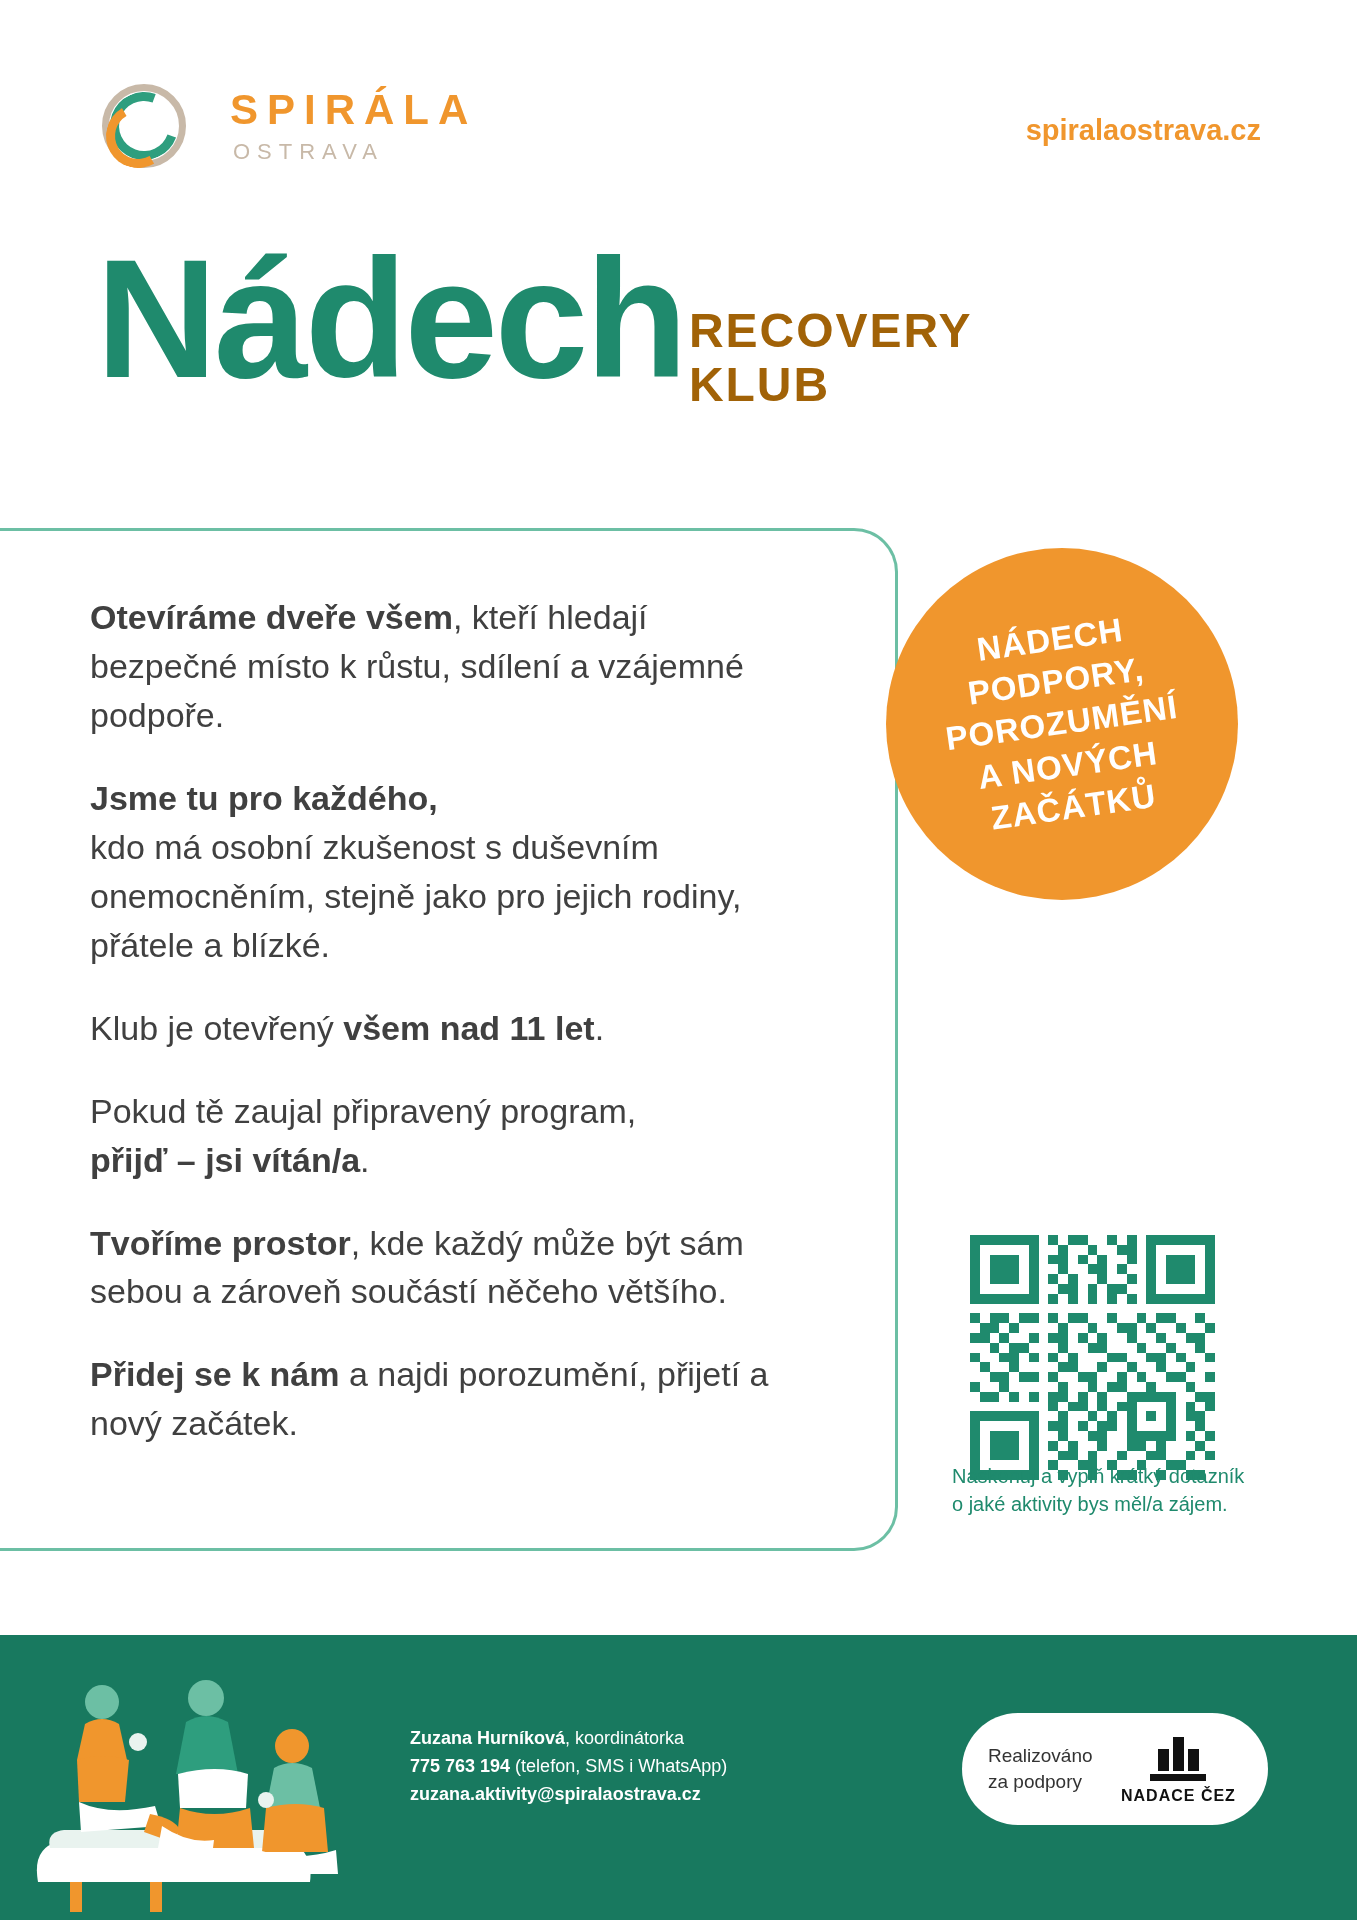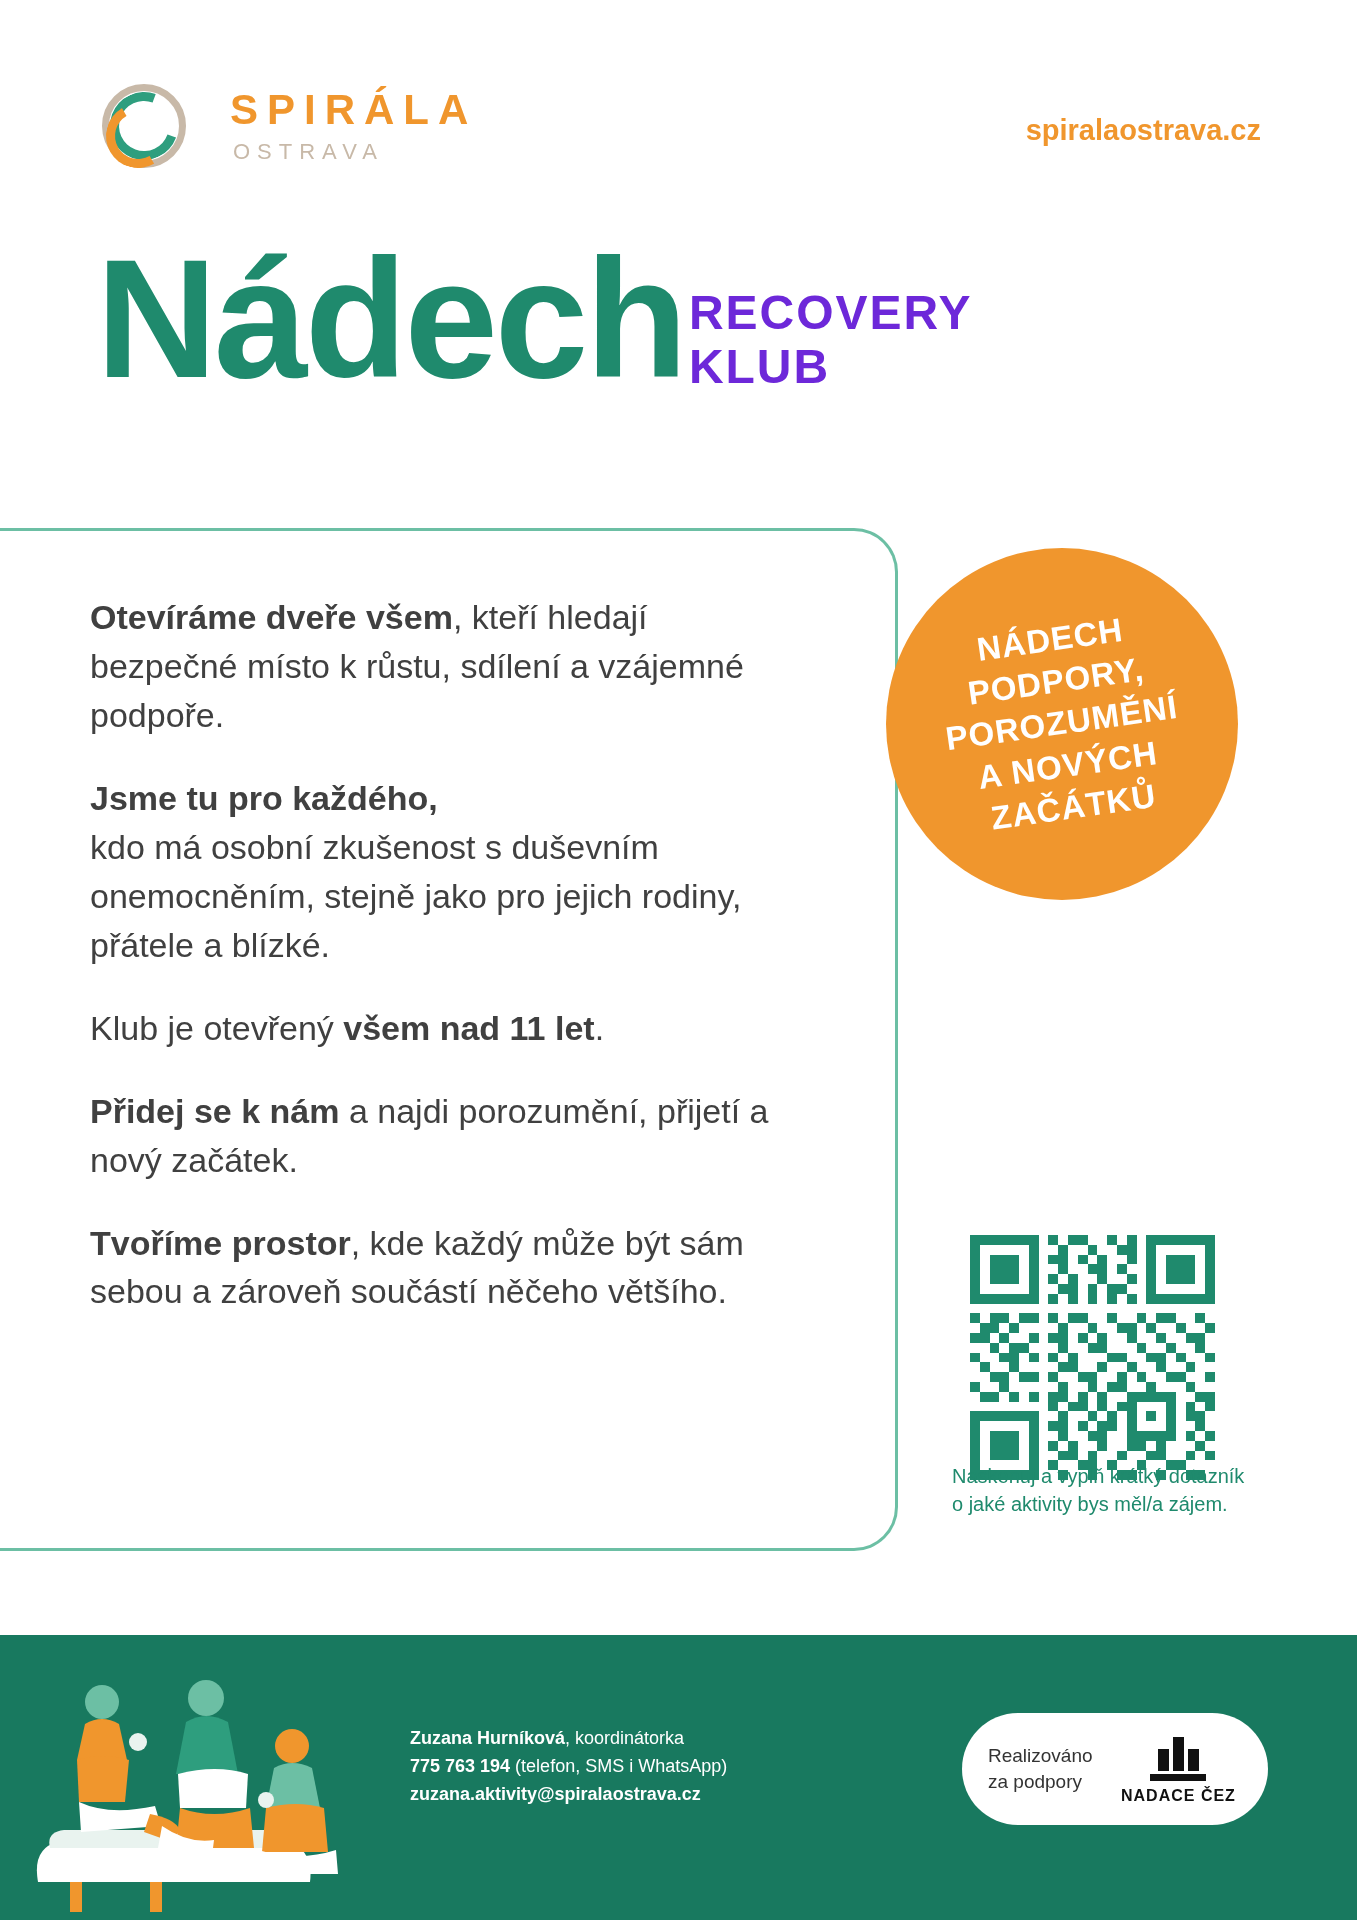--- a/index.html
+++ b/index.html
@@ -105,26 +105,26 @@
   }
   .title-main {
     font-size: 168px;
     font-weight: bold;
     color: #1f8a6d;
     line-height: 0.95;
     letter-spacing: -3px;
   }
   .title-side {
     margin-left: 4px;
-    margin-top: 46px;
+    margin-top: 64px;
     line-height: 1.12;
     font-size: 48px;
     font-weight: bold;
     letter-spacing: 2px;
-    color: #6d28d9;
+    color: #a16207;
   }
 
   
   .card {
     position: absolute;
     left: -8px;
     top: 528px;
     width: 906px;
     height: 1023px;
     border: 3px solid #6cbfa4;
@@ -302,24 +302,28 @@
       <b>Otevíráme dveře všem</b><span>, kteří hledají bezpečné místo k růstu, sdílení a vzájemné podpoře.</span>
     </p>
     <p>
       <b>Jsme tu pro každého,</b><br>
       <span>kdo má osobní zkušenost s duševním onemocněním, stejně jako pro jejich rodiny, přátele a blízké.</span>
     </p>
     <p>
       <span>Klub je otevřený </span><b>všem nad 11 let</b><span>.</span>
     </p>
     <p>
-      <b>Přidej se k nám</b><span> a najdi porozumění, přijetí a nový začátek.</span>
+      <span>Pokud tě zaujal připravený program,</span><br>
+      <b>přijď – jsi vítán/a</b><span>.</span>
     </p>
     <p>
       <b>Tvoříme prostor</b><span>, kde každý může být sám sebou a zároveň součástí něčeho většího.</span>
+    </p>
+    <p>
+      <b>Přidej se k nám</b><span> a najdi porozumění, přijetí a nový začátek.</span>
     </p>
   </div>
 </div>
 
 <div class="badge">
   <div class="badge-text">
     <div>NÁDECH</div>
     <div>PODPORY,</div>
     <div>POROZUMĚNÍ</div>
     <div>A NOVÝCH</div>

